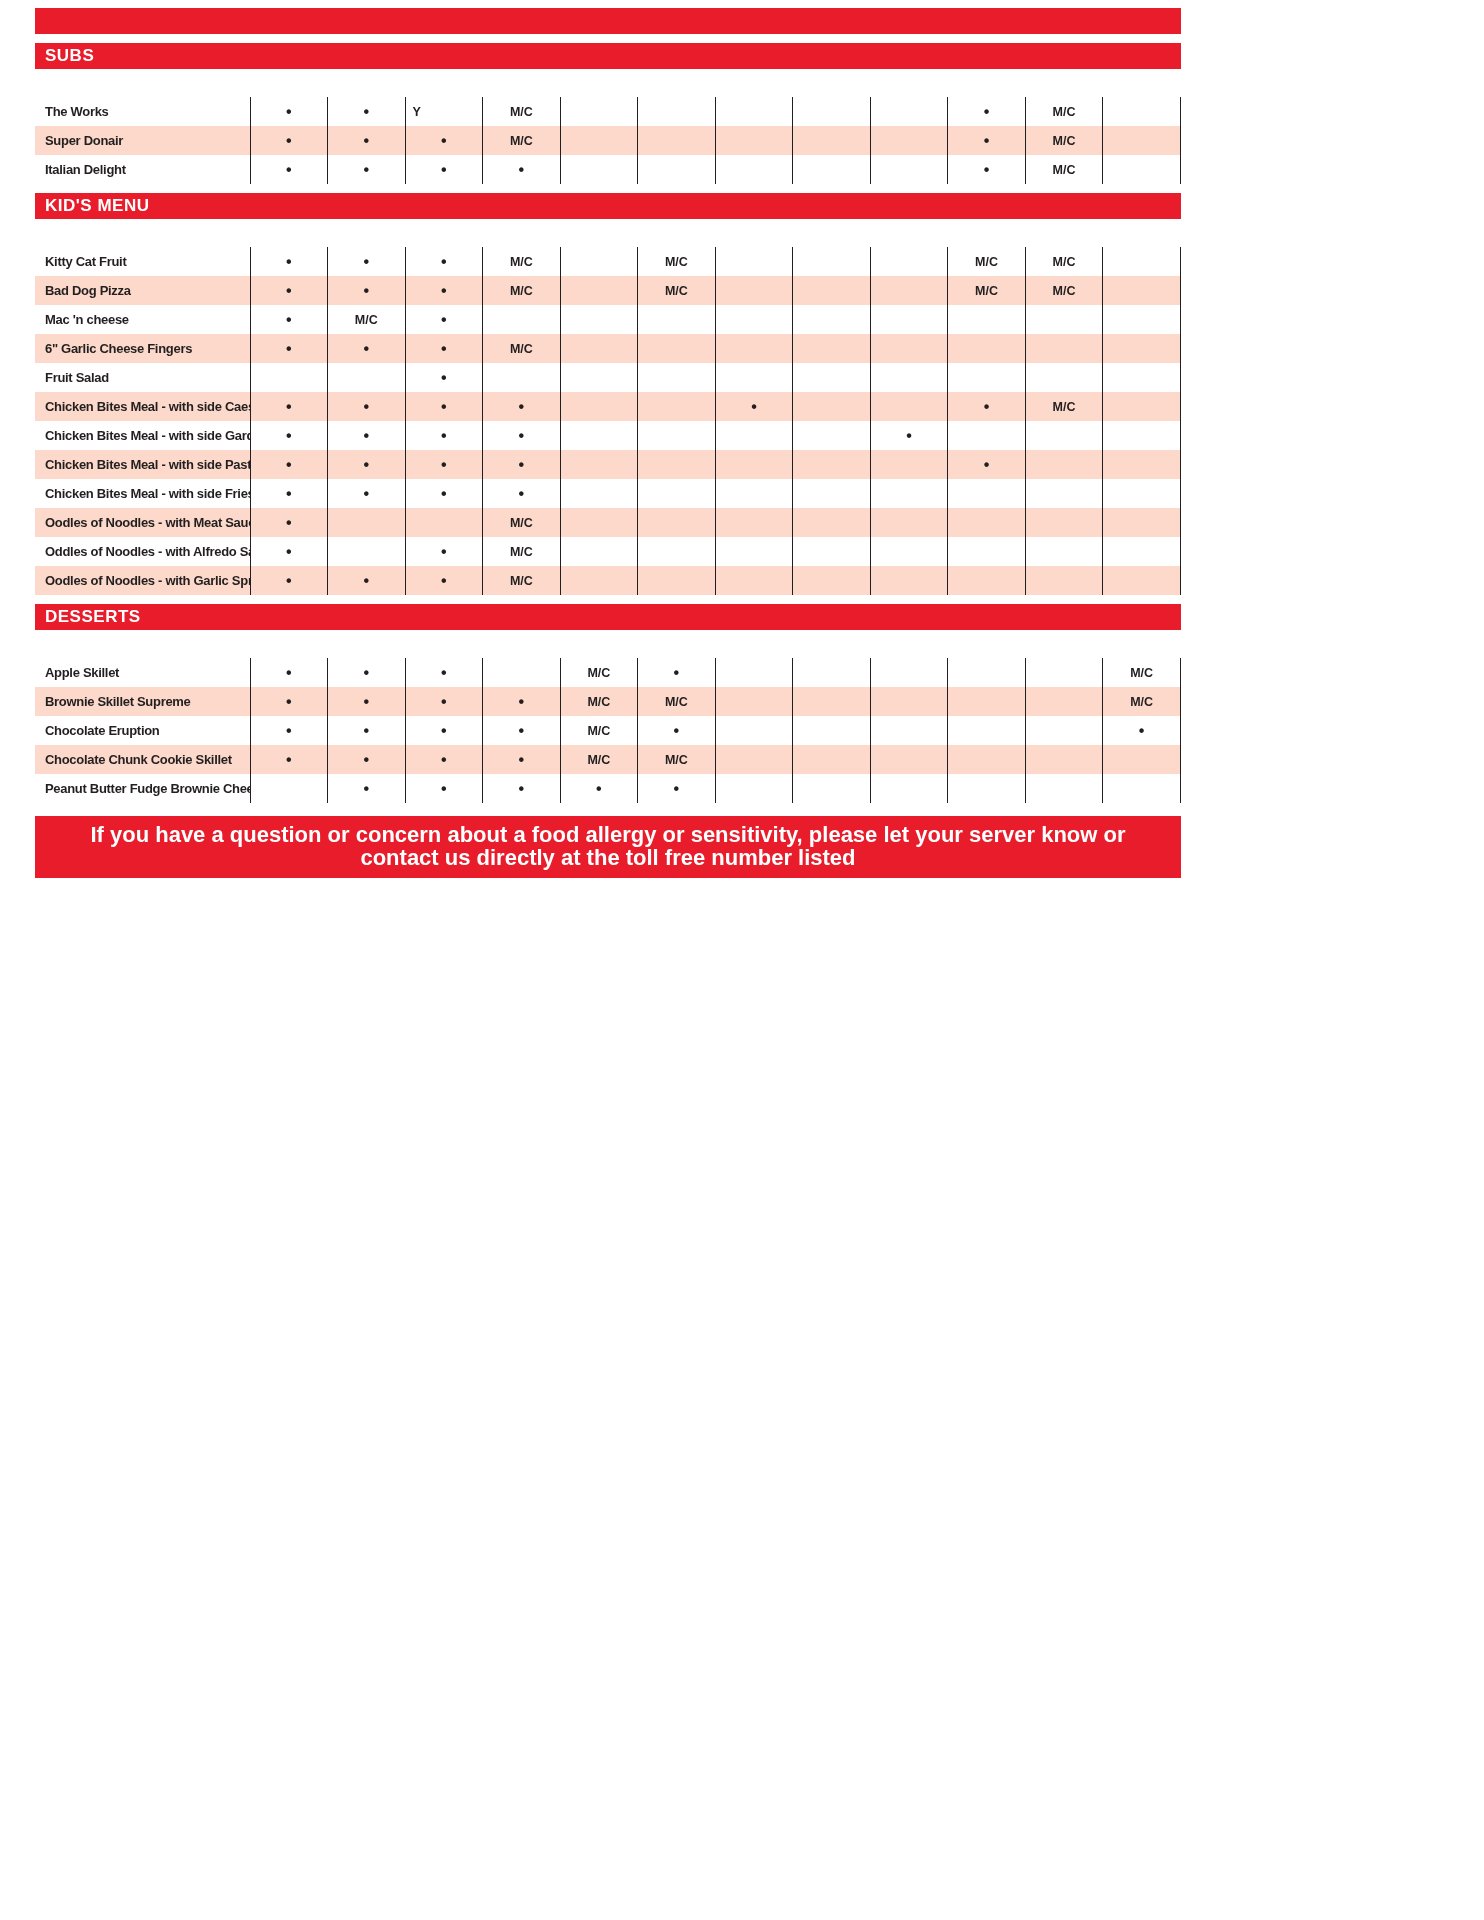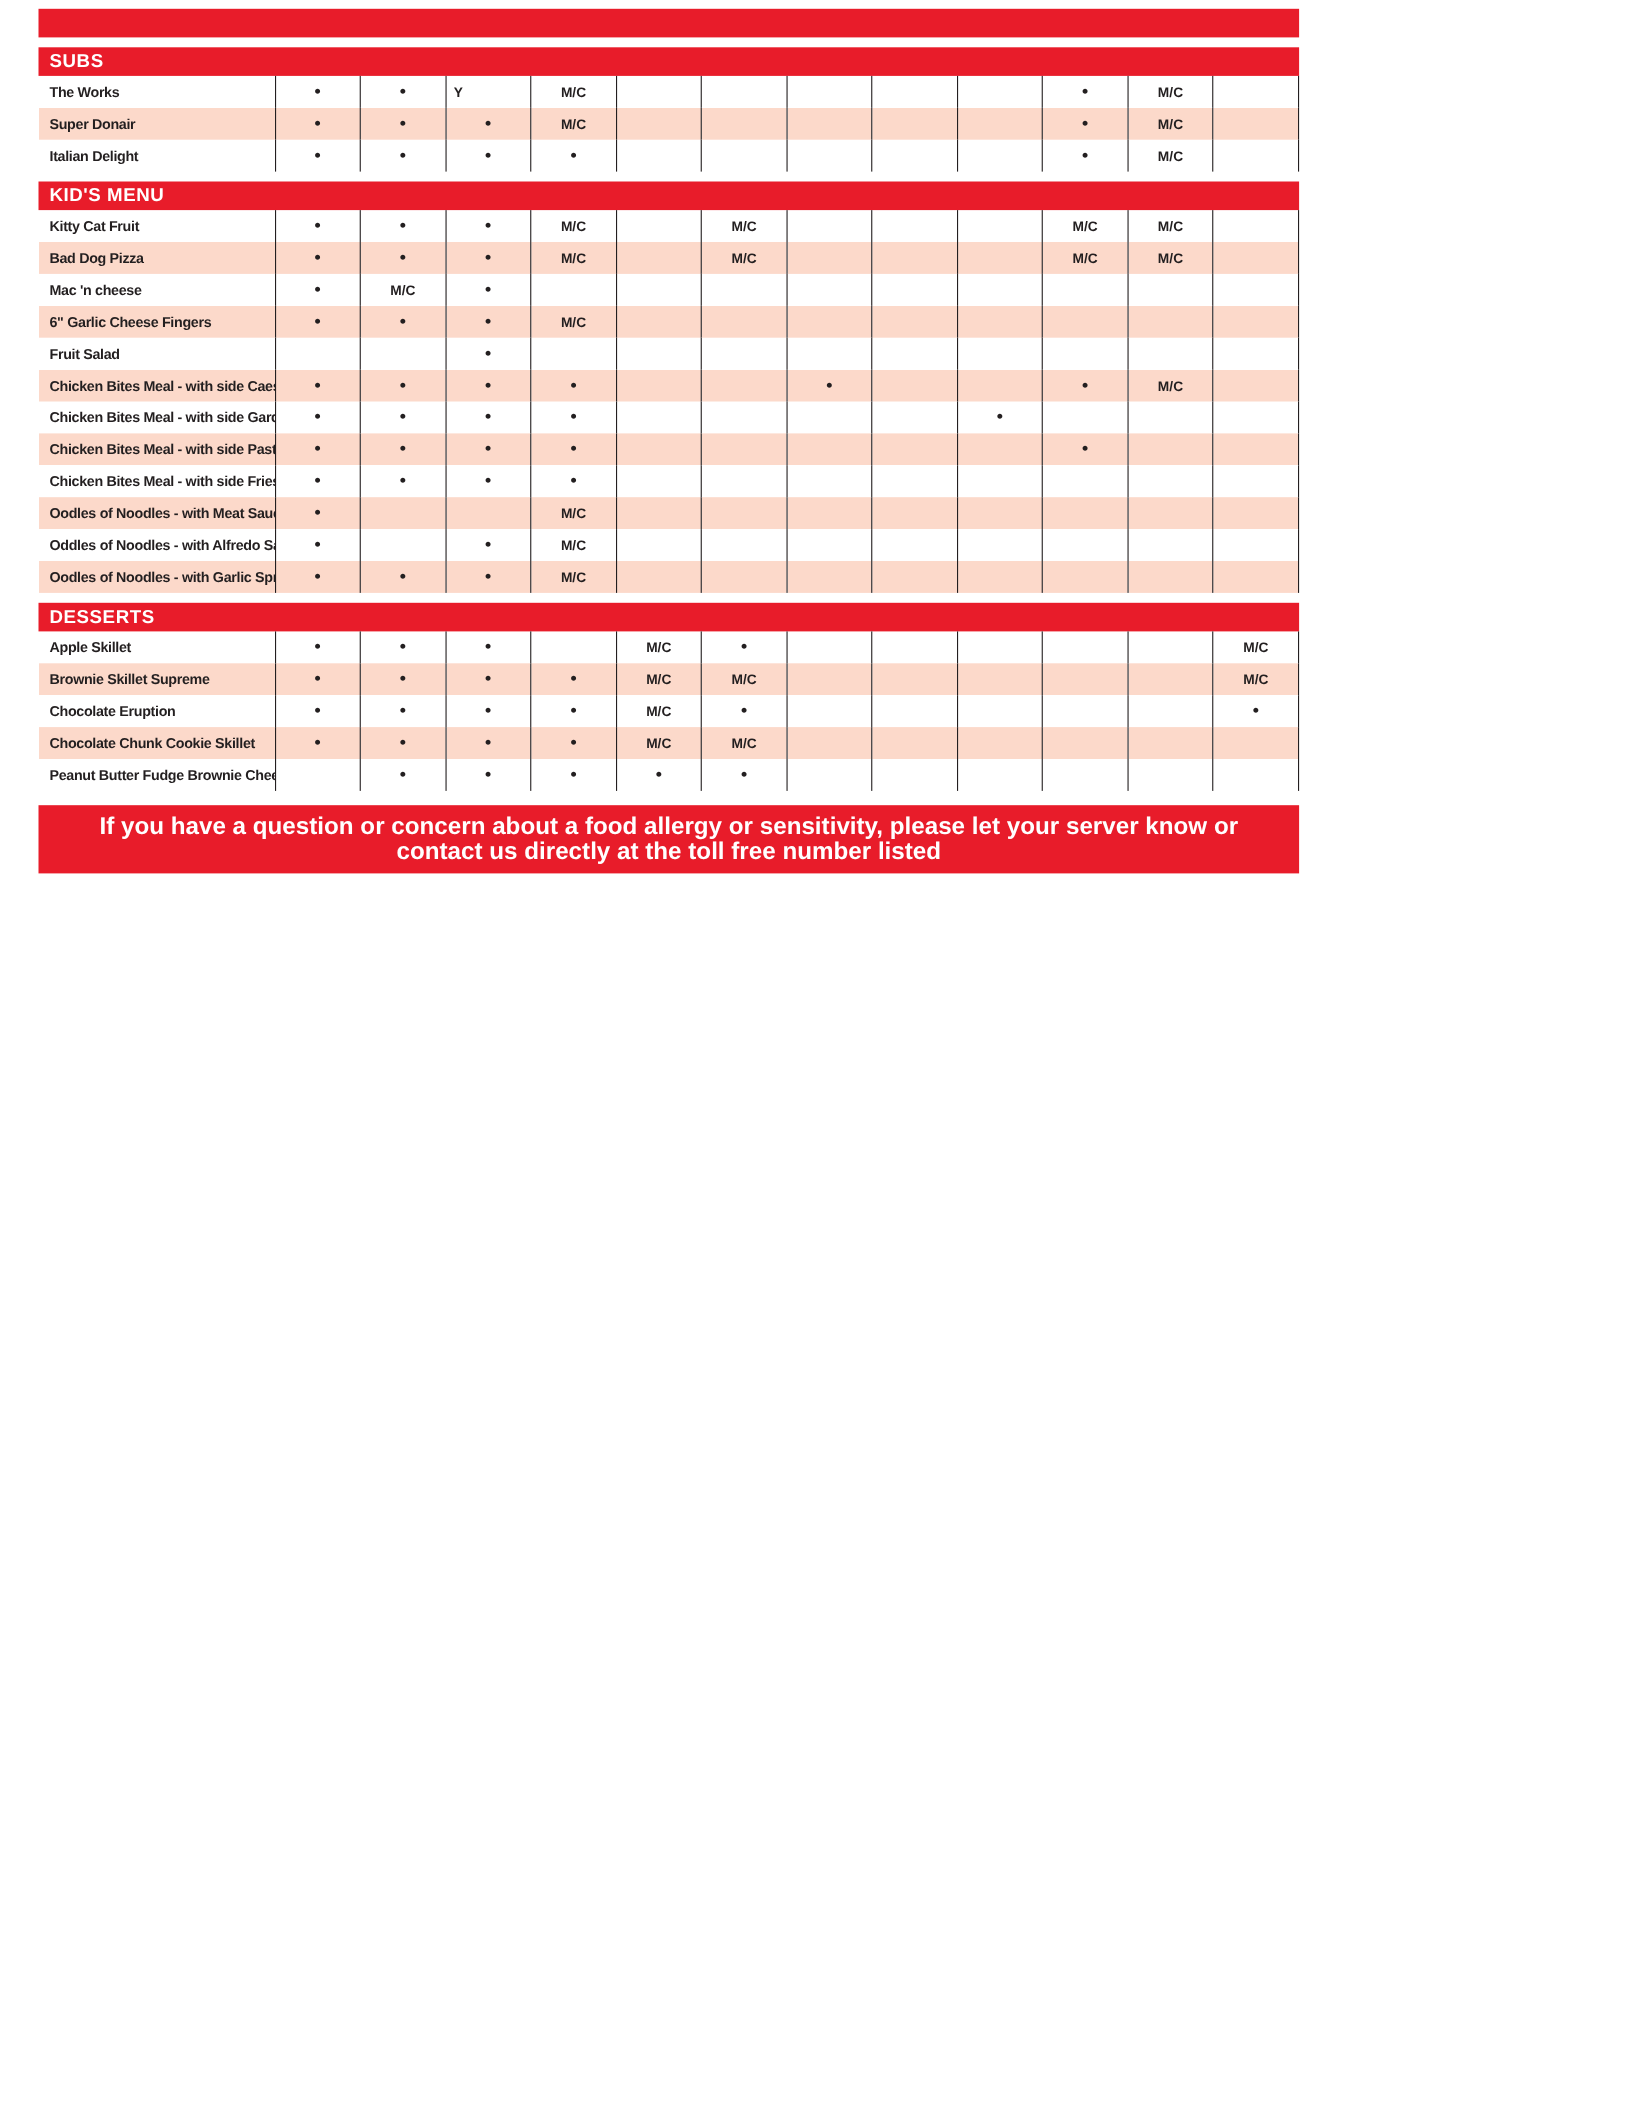--- a/index.html
+++ b/index.html
@@ -36,20 +36,21 @@
     font-size:17px;
     line-height:26px;
     padding-left:10px;
     letter-spacing:0.5px;
     margin-top:9px;
   }
   table.grid{
     border-collapse:collapse;
     table-layout:fixed;
     width:100%;
+    margin-top:28px;
   }
   .grid td{
     height:29px;
     padding:0;
     vertical-align:middle;
     overflow:hidden;
     white-space:nowrap;
   }
   .grid td.label{
     width:215px;

